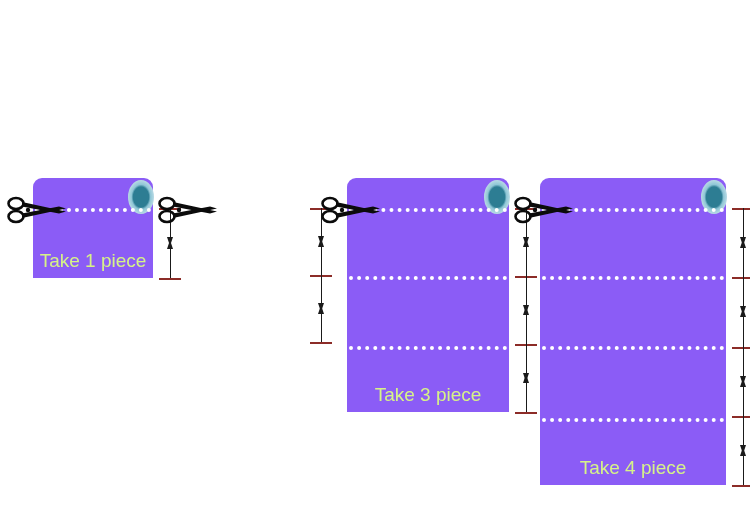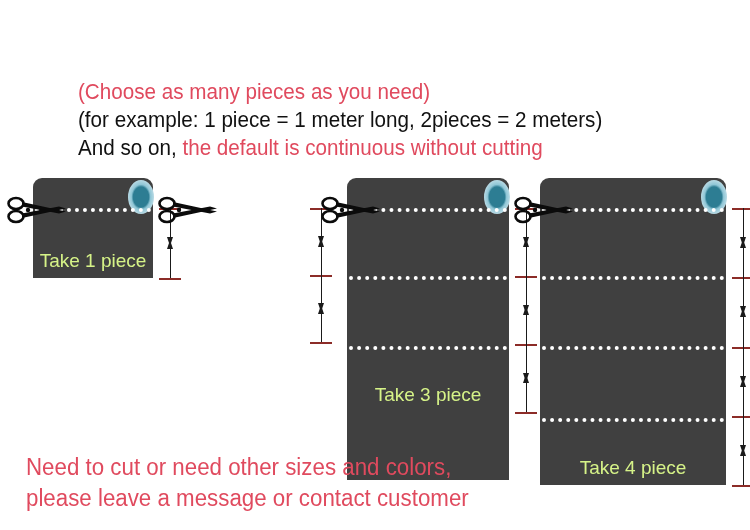--- a/index.html
+++ b/index.html
@@ -65,21 +65,21 @@
   #rolls-area {
     position: absolute;
     left: 0;
     top: 0;
     width: 750px;
     height: 530px;
     pointer-events: none;
   }
   .roll {
     position: absolute;
-    background: #404040;
+    background: #8b5cf6;
     border-radius: 9px 9px 0 0;
     overflow: visible;
   }
   .roll-core {
     position: absolute;
     right: -1px;
     top: 2px;
     width: 26px;
     height: 34px;
     border-radius: 50%;
@@ -150,25 +150,20 @@
     transform: scaleX(0.97);
     transform-origin: left center;
   }
 </style>
 </head>
 <body>
 
 <div id="root">
 
 
-  <div id="intro-block">
-    <div class="intro-line red-text">(Choose as many pieces as you need)</div>
-    <div class="intro-line">(for example: 1 piece = 1 meter long, 2pieces = 2 meters)</div>
-    <div class="intro-line"><span>And so on,</span> <span class="red-text">the default is continuous without cutting</span></div>
-  </div>
 
   <div id="rolls-area">
       <div class="roll" style="left: 33px; top: 178px; width: 120px; height: 100px;">
         <div class="roll-core"></div>
         <div class="perf-line" style="top: 30px;"></div>
         <div class="roll-label" style="top: 72px;">Take 1 piece</div>
       </div>
       <div class="scissors" style="left: 7px; top: 195px;"><svg viewBox="0 0 62 30" width="62" height="30">
     <g stroke="#0b0b0b" fill="none">
       <ellipse cx="9" cy="8.5" rx="7.5" ry="5.5" stroke-width="2.6"></ellipse>
@@ -198,21 +193,21 @@
         <div class="dim-tick" style="top: 208px; left: 0px;"></div>
         <div class="dim-tick" style="top: 275px; left: 0px;"></div>
         <div class="dim-tick" style="top: 342px; left: 0px;"></div>
         <div class="dim-line" style="left: 11px; top: 208px; height: 67px;"></div>
         <div class="dim-arrow arrow-down" style="left: 8px; top: 236.14px;"></div>
         <div class="dim-arrow arrow-up" style="left: 8px; top: 237.86px;"></div>
         <div class="dim-line" style="left: 11px; top: 275px; height: 67px;"></div>
         <div class="dim-arrow arrow-down" style="left: 8px; top: 303.14px;"></div>
         <div class="dim-arrow arrow-up" style="left: 8px; top: 304.86px;"></div>
       </div>
-      <div class="roll" style="left: 347px; top: 178px; width: 162px; height: 302px;">
+      <div class="roll" style="left: 347px; top: 178px; width: 162px; height: 234px;">
         <div class="roll-core"></div>
         <div class="perf-line" style="top: 30px;"></div>
         <div class="perf-line" style="top: 98px;"></div>
         <div class="perf-line" style="top: 168px;"></div>
         <div class="roll-label" style="top: 206px;">Take 3 piece</div>
       </div>
       <div class="scissors" style="left: 321px; top: 195px;"><svg viewBox="0 0 62 30" width="62" height="30">
     <g stroke="#0b0b0b" fill="none">
       <ellipse cx="9" cy="8.5" rx="7.5" ry="5.5" stroke-width="2.6"></ellipse>
       <ellipse cx="9" cy="21.5" rx="7.5" ry="5.5" stroke-width="2.6"></ellipse>
@@ -267,18 +262,14 @@
         <div class="dim-arrow arrow-up" style="left: 8px; top: 308.415px;"></div>
         <div class="dim-line" style="left: 11px; top: 346.5px; height: 69.25px;"></div>
         <div class="dim-arrow arrow-down" style="left: 8px; top: 375.585px;"></div>
         <div class="dim-arrow arrow-up" style="left: 8px; top: 377.665px;"></div>
         <div class="dim-line" style="left: 11px; top: 415.75px; height: 69.25px;"></div>
         <div class="dim-arrow arrow-down" style="left: 8px; top: 444.835px;"></div>
         <div class="dim-arrow arrow-up" style="left: 8px; top: 446.915px;"></div>
       </div>
     </div>
 
-  <div id="footer-block">
-    <div class="footer-line">Need to cut or need other sizes and colors,</div>
-    <div class="footer-line">please leave a message or contact customer</div>
-  </div>
 
 </div>
 
 </body></html>

